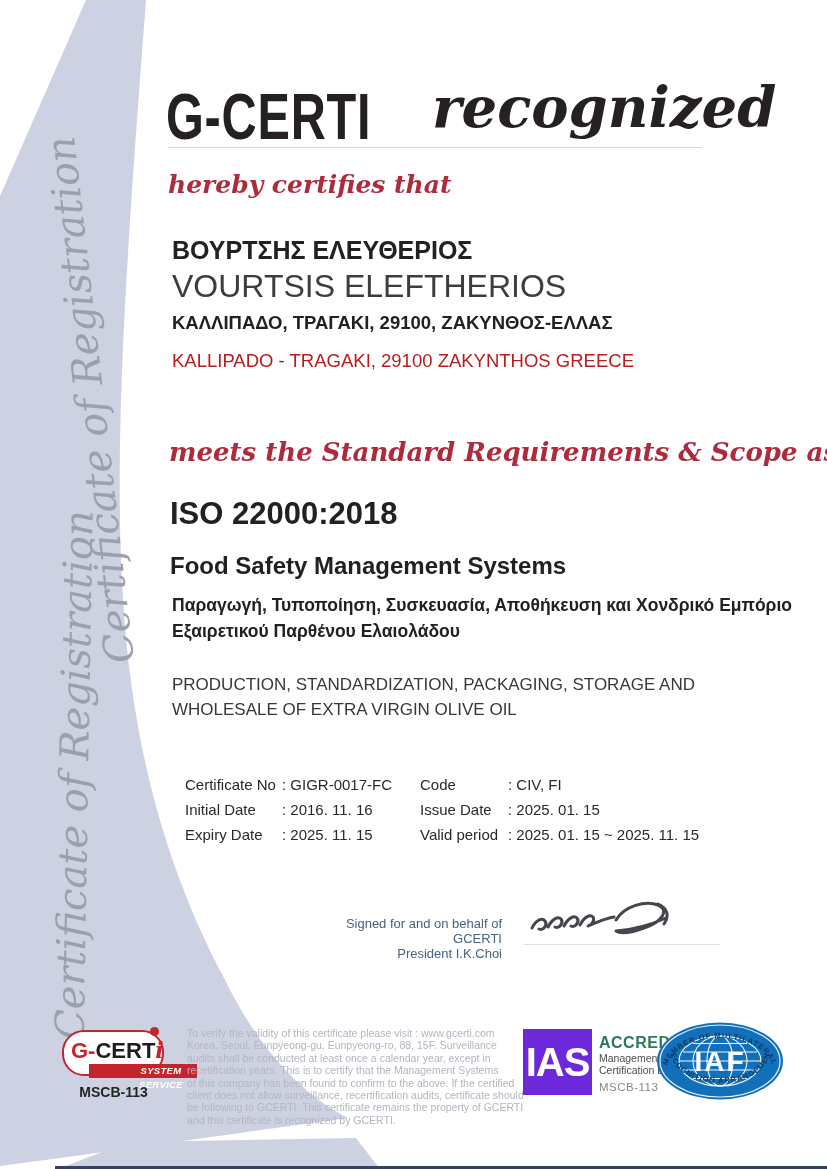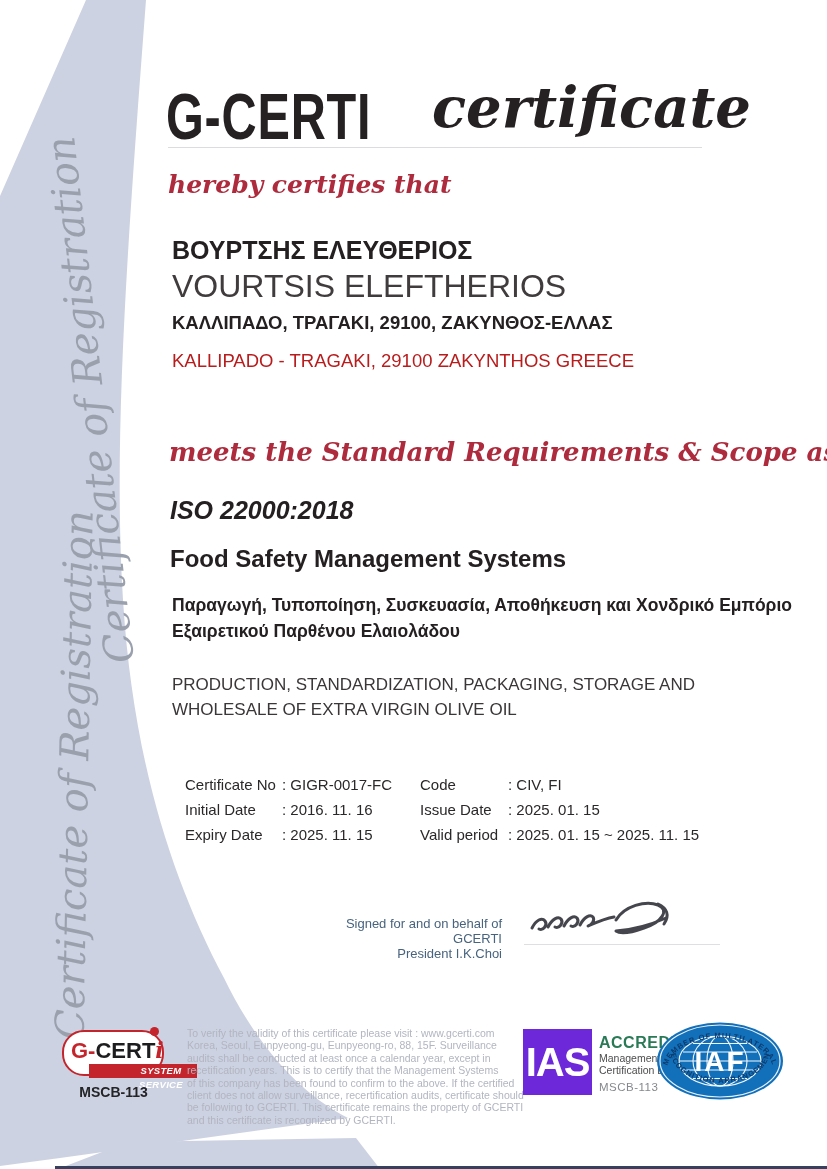--- a/index.html
+++ b/index.html
@@ -31,21 +31,21 @@
   #company-gr{font-size:25px;font-weight:bold;color:#242021;white-space:nowrap;}
   #company-en{font-size:32px;color:#403c3d;margin-top:3px;white-space:nowrap;}
   #address{left:172px;top:312px;}
   #address-gr{font-size:18.5px;font-weight:bold;color:#242021;white-space:nowrap;}
   #address-en{font-size:18.5px;color:#b91c1c;margin-top:16px;white-space:nowrap;}
 
   
   #scope-intro{left:169px;top:437px;font-family:"DejaVu Serif",serif;font-style:italic;font-weight:bold;
                font-size:26px;color:#ad2b3c;white-space:nowrap;}
   #standard{left:170px;top:496px;}
-  #standard-code{font-size:25px;font-weight:bold;color:#242021;font-style:italic;}
+  #standard-code{font-size:31px;font-weight:bold;color:#242021;}
   #standard-name{font-size:24px;font-weight:bold;color:#242021;margin-top:20px;}
   #scope-gr{left:172px;top:592px;width:640px;font-size:17.5px;font-weight:bold;line-height:26px;color:#242021;}
   #scope-en{left:172px;top:672px;width:575px;font-size:17px;line-height:25px;color:#3b3738;}
 
   
   #details{left:185px;top:772px;font-size:15px;color:#2b2829;}
   .drow{display:flex;height:25px;line-height:25px;white-space:nowrap;align-items:flex-end;}
   .dl1{width:97px;}
   .dv1{width:138px;}
   .dl2{width:88px;}
@@ -92,21 +92,21 @@
 
 <svg id="band-svg" viewBox="0 0 827 1169" xmlns="http://www.w3.org/2000/svg">
   <path fill="#cdd2e2" d="M 86 0 L 146 0 C 127 250 113 440 123 600 C 133 760 172 880 224 978 C 262 1056 308 1098 348 1118 L 60 1158 L 0 1166 L 0 196 Z"></path>
   <path fill="#cdd2e2" d="M 128 1142 L 356 1138 L 380 1169 L 58 1169 Z"></path>
 </svg>
 
 <div class="watermark" id="wm-top">Certificate of Registration</div>
 <div class="watermark" id="wm-bottom">Certificate of Registration</div>
 
 <div class="content" id="brand">G-CERTI</div>
-<div class="content" id="script-title">certificate</div>
+<div class="content" id="script-title">recognized</div>
 <div class="content" id="header-rule"></div>
 <div class="content" id="tagline">hereby certifies that</div>
 
 <div class="content" id="company">
   <div id="company-gr">ΒΟΥΡΤΣΗΣ ΕΛΕΥΘΕΡΙΟΣ</div>
   <div id="company-en">VOURTSIS ELEFTHERIOS</div>
 </div>
 <div class="content" id="address">
   <div id="address-gr">ΚΑΛΛΙΠΑΔΟ, ΤΡΑΓΑΚΙ, 29100, ΖΑΚΥΝΘΟΣ-ΕΛΛΑΣ</div>
   <div id="address-en">KALLIPADO - TRAGAKI, 29100 ZAKYNTHOS GREECE</div>

